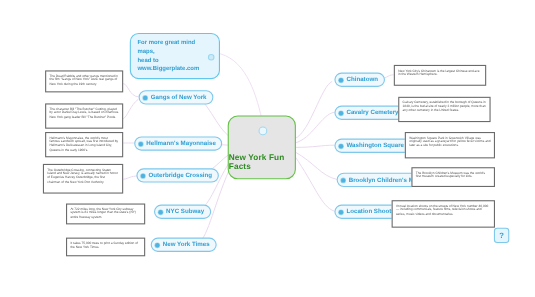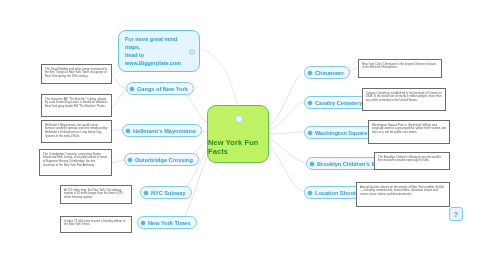--- a/index.html
+++ b/index.html
@@ -11,21 +11,21 @@
   }
   #canvas{position:absolute;inset:0;width:486px;height:270px;}
   svg.links{position:absolute;left:0;top:0;width:486px;height:270px;pointer-events:none;}
 
   
   .central{
     position:absolute;
     box-sizing:border-box;
     border:1.4px solid #63c244;
     border-radius:9px;
-    background:#bef264;
+    background:#e5e5e5;
     display:flex;flex-direction:column;
     align-items:center;justify-content:flex-end;
     padding-bottom:6px;
     color:#2e8b23;
     font-size:7.5px;
     font-weight:bold;
     letter-spacing:.1px;
   }
   .central .cdot{
     position:absolute;top:9px;left:50%;margin-left:-3px;

